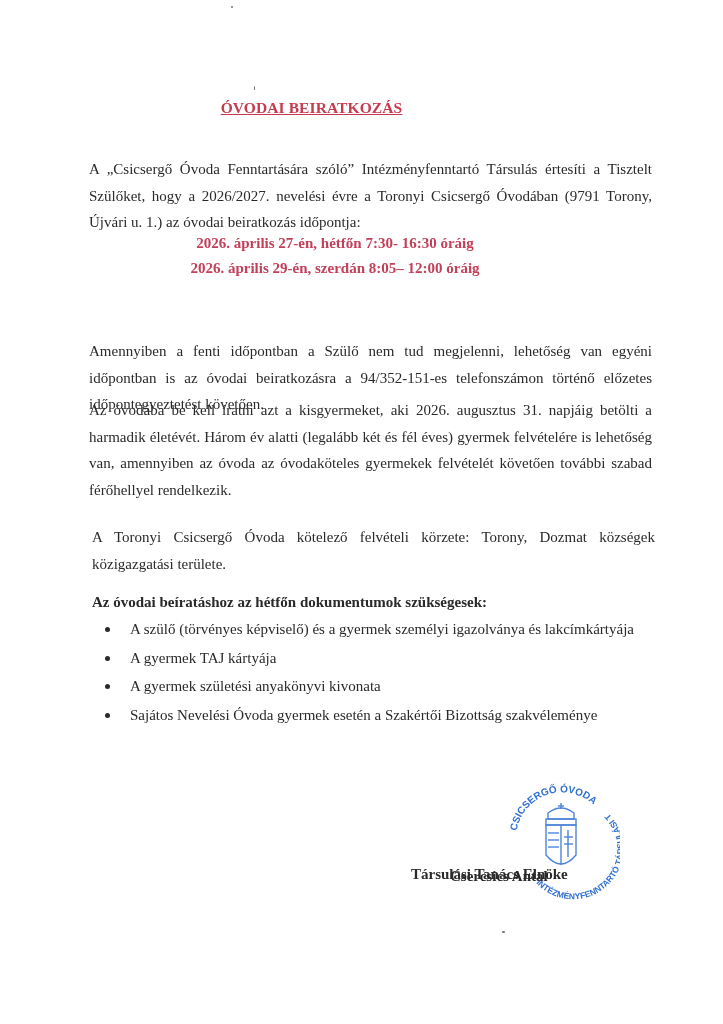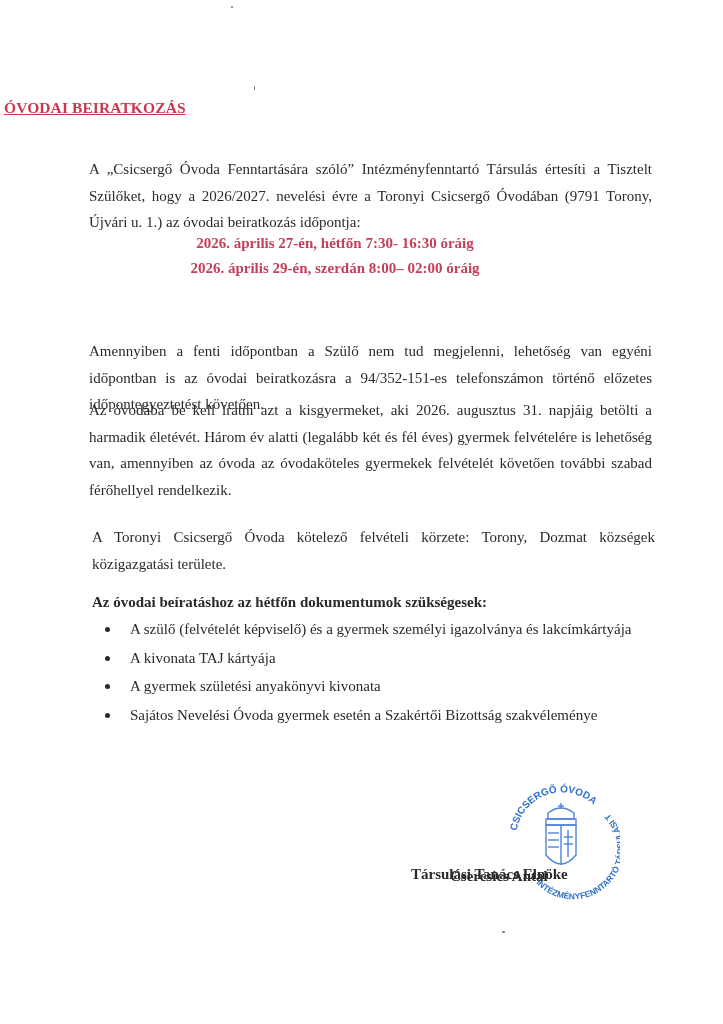--- a/index.html
+++ b/index.html
@@ -3,22 +3,22 @@
   <meta charset="utf-8">
   <style>
     html, body { margin: 0; padding: 0; background: #ffffff; }
     body {
       width: 723px; height: 1024px; position: relative; overflow: hidden;
       font-family: "Liberation Serif", "DejaVu Serif", serif;
       color: #2a2a2a;
     }
     .page { position: absolute; left: 0; top: 0; width: 723px; height: 1024px; }
     .title {
-      position: absolute; left: 4px; width: 591px; top: 99px;
-      font-weight: bold; font-size: 15.5px;
+      position: absolute; left: 16px; width: 591px; top: 99px;
+      text-align: center; font-weight: bold; font-size: 15.5px;
       color: #c73a4f; text-decoration: underline; letter-spacing: 0.1px;
     }
     .para {
       position: absolute; left: 89px; width: 563px;
       font-size: 15px; line-height: 26.5px; text-align: justify;
       text-align-last: left;
     }
     .p1 { top: 156px; }
     .dates { position: absolute; left: 0; width: 670px; top: 231px; text-align: center; }
     .date-line {
@@ -57,39 +57,39 @@
   <span class="speck" style="left:231px;top:6px;"></span>
   <span class="speck" style="left:254px;top:86px;width:1px;height:4px;"></span>
   <span class="speck" style="left:502px;top:931px;width:3px;"></span>
 
   <div class="title">ÓVODAI BEIRATKOZÁS</div>
 
   <div class="para p1">A „Csicsergő Óvoda Fenntartására szóló” Intézményfenntartó Társulás értesíti a Tisztelt Szülőket, hogy a 2026/2027. nevelési évre a Toronyi Csicsergő Óvodában (9791 Torony, Újvári u. 1.) az óvodai beiratkozás időpontja:</div>
 
   <div class="dates">
     <div class="date-line">2026. április 27-én, hétfőn 7:30- 16:30 óráig</div>
-    <div class="date-line">2026. április 29-én, szerdán 8:00– 02:00 óráig</div>
+    <div class="date-line">2026. április 29-én, szerdán 8:05– 12:00 óráig</div>
   </div>
 
   <div class="para p2">Amennyiben a fenti időpontban a Szülő nem tud megjelenni, lehetőség van egyéni időpontban is az óvodai beiratkozásra a 94/352-151-es telefonszámon történő előzetes időpontegyeztetést követően.</div>
 
   <div class="para p3">Az óvodába be kell íratni azt a kisgyermeket, aki 2026. augusztus 31. napjáig betölti a harmadik életévét. Három év alatti (legalább két és fél éves) gyermek felvételére is lehetőség van, amennyiben az óvoda az óvodaköteles gyermekek felvételét követően további szabad férőhellyel rendelkezik.</div>
 
   <div class="para p4">A Toronyi Csicsergő Óvoda kötelező felvételi körzete: Torony, Dozmat községek közigazgatási területe.</div>
 
   <div class="docs-heading">Az óvodai beíratáshoz az hétfőn dokumentumok szükségesek:</div>
 
   <ul class="doc-list">
     <li class="doc-item spaced">
       <span class="bullet"></span>
-      <span>A szülő (felvételét képviselő) és a gyermek személyi igazolványa és lakcímkártyája</span>
+      <span>A szülő (törvényes képviselő) és a gyermek személyi igazolványa és lakcímkártyája</span>
     </li>
     <li class="doc-item spaced">
       <span class="bullet"></span>
-      <span>A kivonata TAJ kártyája</span>
+      <span>A gyermek TAJ kártyája</span>
     </li>
     <li class="doc-item spaced">
       <span class="bullet"></span>
       <span>A gyermek születési anyakönyvi kivonata</span>
     </li>
     <li class="doc-item">
       <span class="bullet"></span>
       <span>Sajátos Nevelési Óvoda gyermek esetén a Szakértői Bizottság szakvéleménye</span>
     </li>
   </ul>

